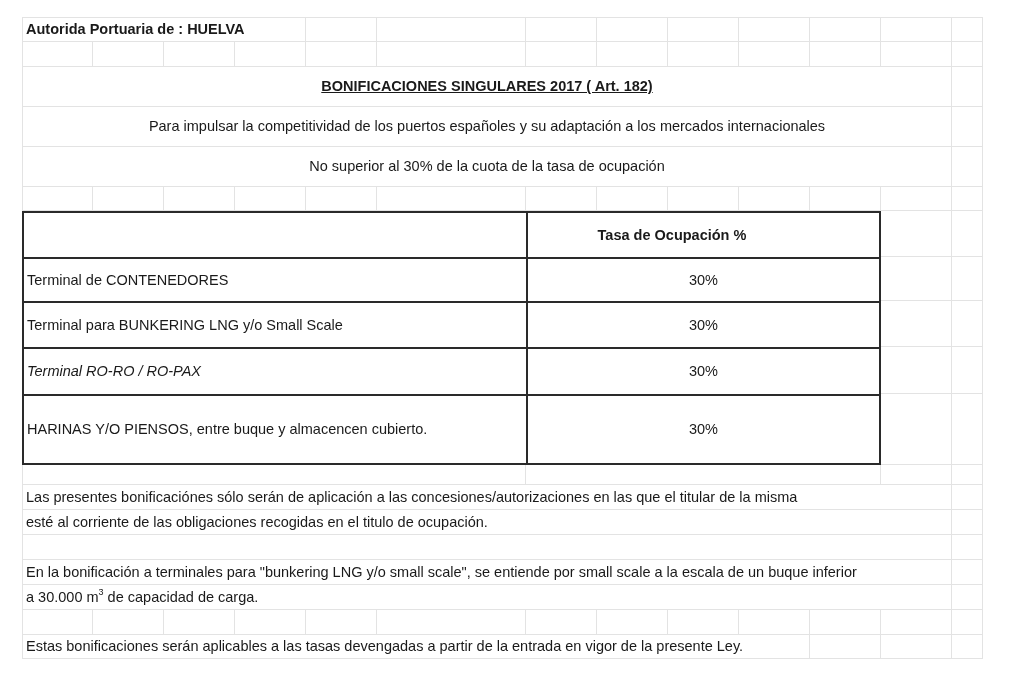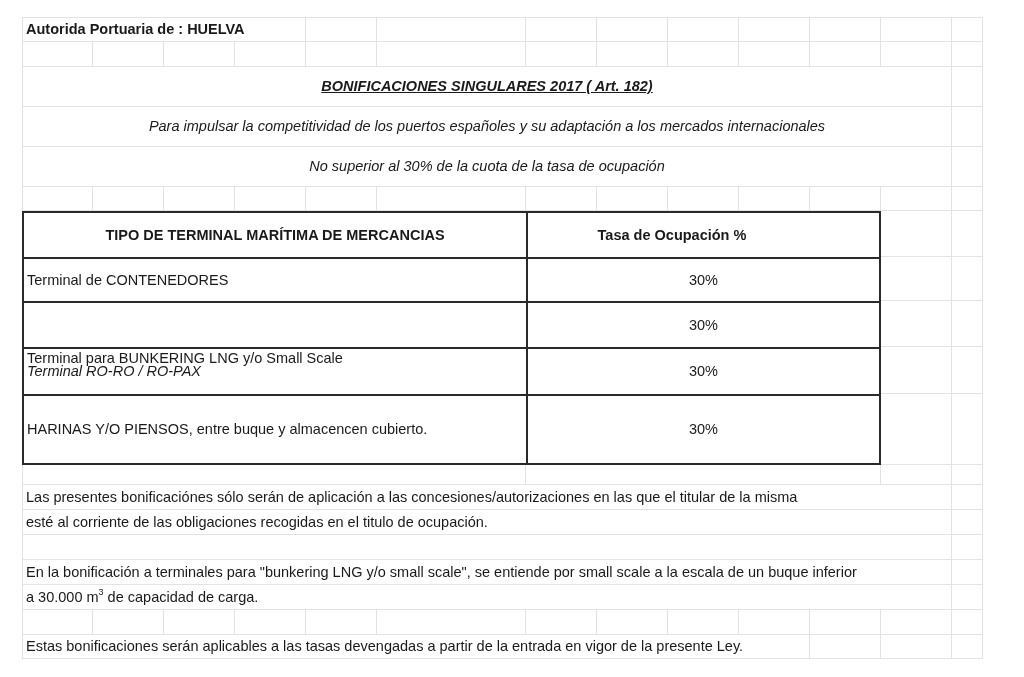--- a/index.html
+++ b/index.html
@@ -3,21 +3,21 @@
 <meta charset="utf-8">
 <style>
   html, body { margin: 0; padding: 0; background: #ffffff; }
   body { width: 1024px; height: 677px; position: relative; overflow: hidden;
          font-family: "Liberation Sans", sans-serif; color: #1a1a1a; }
   .sheet { position: absolute; left: 0; top: 0; width: 1024px; height: 677px; }
   .cell { position: absolute; box-sizing: border-box;
           border-right: 1px solid #e3e3e3; border-bottom: 1px solid #e3e3e3;
           font-size: 14.5px; line-height: 1.25; display: flex; align-items: center;
           padding: 0 3px; white-space: nowrap; overflow: visible; }
-  .cell.center { justify-content: center; text-align: right; font-style: italic; }
+  .cell.center { justify-content: center; text-align: right; }
   .cell.bold { font-weight: bold; }
   .cell.under span { text-decoration: underline; }
   .frame-top { border-top: 1px solid #e3e3e3; }
   .frame-left { border-left: 1px solid #e3e3e3; }
   
   .tbl { position: absolute; left: 22px; top: 211px; width: 859px; height: 254px;
          border: 2px solid #2a2a2a; box-sizing: border-box; }
   .tcell { position: absolute; box-sizing: border-box; display: flex; align-items: center;
            font-size: 14.5px; padding: 0 3px; line-height: 1.3; }
   .tcell.center { justify-content: center; text-align: center; }
@@ -98,35 +98,32 @@
   <div class="cell" style="left:881px;top:394px;width:71px;height:71px;"></div>
   <div class="cell" style="left:952px;top:394px;width:31px;height:71px;"></div>
 
   <div class="tbl">
     <div class="vline" style="left:502px;"></div>
     <div class="hline" style="top:44px;"></div>
     <div class="hline" style="top:88px;"></div>
     <div class="hline" style="top:134px;"></div>
     <div class="hline" style="top:181px;"></div>
 
-    <div class="tcell center bold" style="left:0;top:0;width:502px;height:44px;">
-        <span>TIPO DE TERMINAL MARÍTIMA DE MERCANCIAS</span>
-      </div>
     <div class="tcell center bold" style="left:504px;top:0;width:288px;height:44px;">
         <span>Tasa de Ocupación  %</span>
       </div>
 
     <div class="tcell" style="left:0;top:46px;width:502px;height:42px;">
         <span>Terminal de CONTENEDORES</span>
       </div>
     <div class="tcell center" style="left:504px;top:46px;width:351px;height:42px;">
         <span>30%</span>
       </div>
 
-    <div class="tcell" style="left:0;top:90px;width:502px;height:44px;margin-top:33px;">
+    <div class="tcell" style="left:0;top:90px;width:502px;height:44px;">
         <span>Terminal para BUNKERING LNG y/o Small Scale</span>
       </div>
     <div class="tcell center" style="left:504px;top:90px;width:351px;height:44px;">
         <span>30%</span>
       </div>
 
     <div class="tcell" style="left:0;top:136px;width:502px;height:45px;font-style:italic;">
         <span>Terminal RO-RO / RO-PAX</span>
       </div>
     <div class="tcell center" style="left:504px;top:136px;width:351px;height:45px;">

